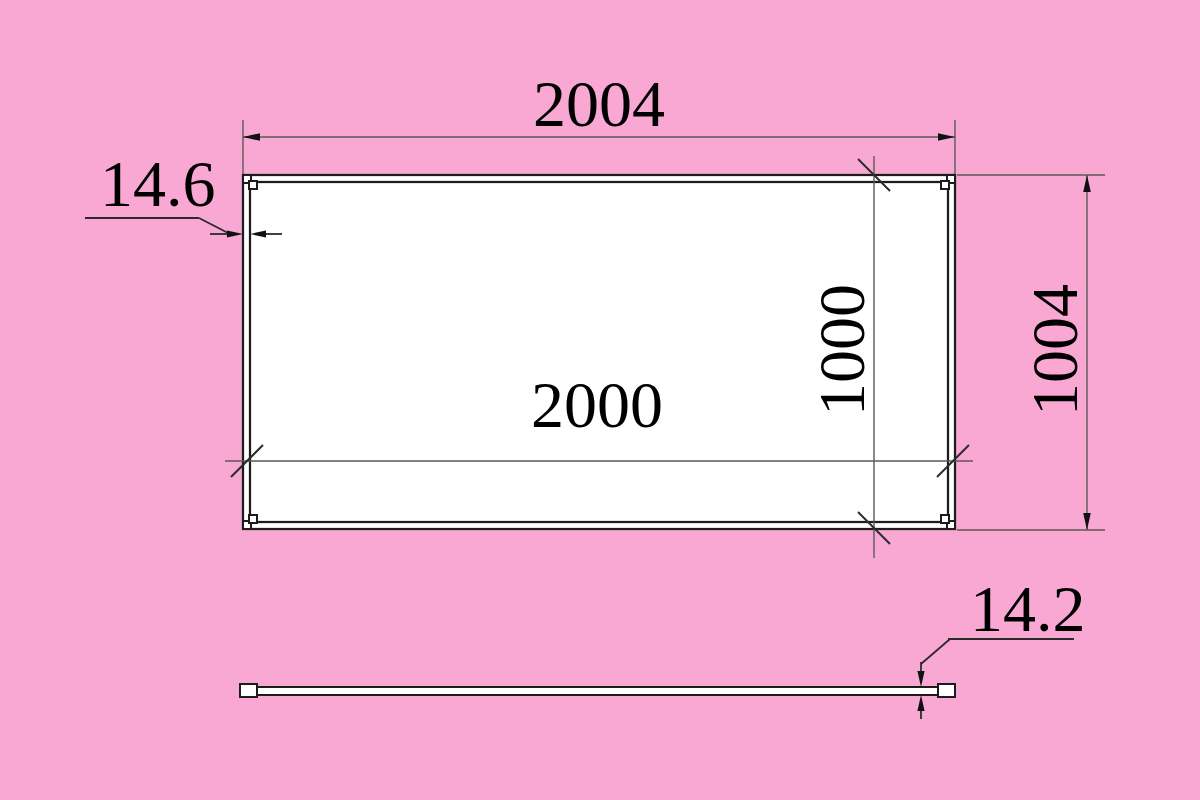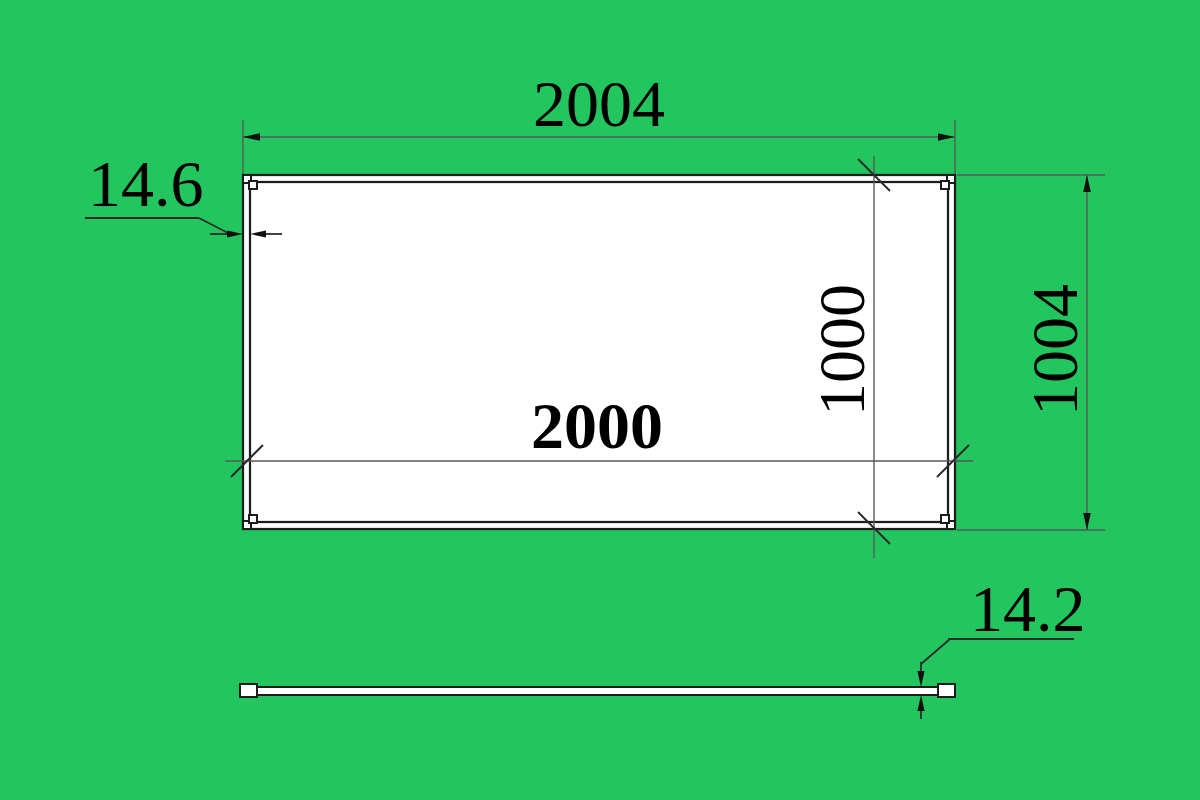--- a/index.html
+++ b/index.html
@@ -1,20 +1,20 @@
 <!DOCTYPE html>
 <html><head>
 <meta charset="utf-8">
 <style>
   html, body { margin: 0; padding: 0; background: #ffffff; }
   #stage {
     position: relative;
     width: 1200px;
     height: 800px;
-    background: #22c55e;
+    background: #f9a8d4;
     overflow: hidden;
     font-family: "Liberation Serif", "DejaVu Serif", serif;
   }
   #linework { position: absolute; left: 0; top: 0; }
   .dim-label {
     position: absolute;
     font-size: 66px;
     line-height: 1;
     color: #000000;
     white-space: nowrap;
@@ -113,23 +113,23 @@
       <path d="M921 710 V719"></path>
     </g>
     <g fill="#111111" stroke="none">
       <polygon points="921,687 917.4,671 924.6,671"></polygon>
       <polygon points="921,695 917.4,711 924.6,711"></polygon>
     </g>
   </svg>
 
   <div class="dim-label centered" style="left:531px; top:71px; width:136px;">2004</div>
 
-  <div class="dim-label" style="left:88px; top:151px;text-align:right;">14.6</div>
+  <div class="dim-label" style="left:100px; top:151px;text-align:right;">14.6</div>
 
   <div class="dim-label rot" style="left:773px; top:317px;">1000</div>
 
   <div class="dim-label rot" style="left:986px; top:317px;">1004</div>
 
-  <div class="dim-label centered" style="left:529px; top:393px; width:136px;font-weight:bold;">2000</div>
+  <div class="dim-label centered" style="left:529px; top:372px; width:136px;">2000</div>
 
   <div class="dim-label" style="left:970px; top:576px;">14.2</div>
 
 </div>
 
 </body></html>

